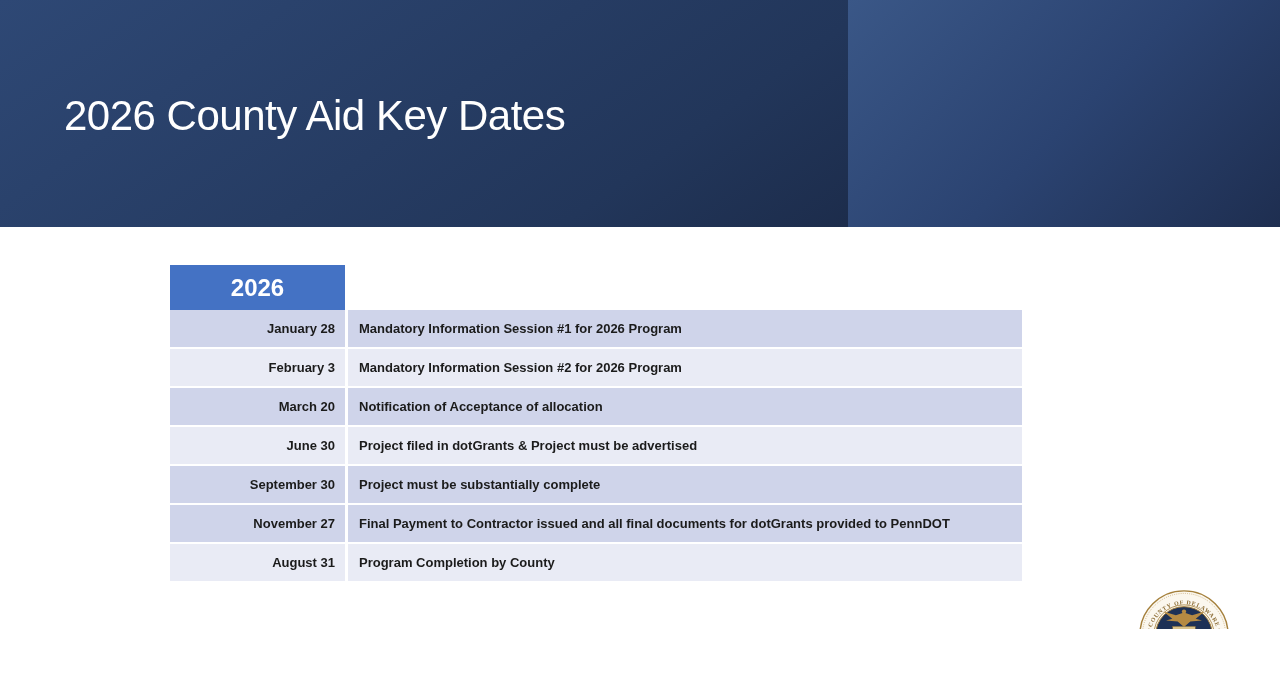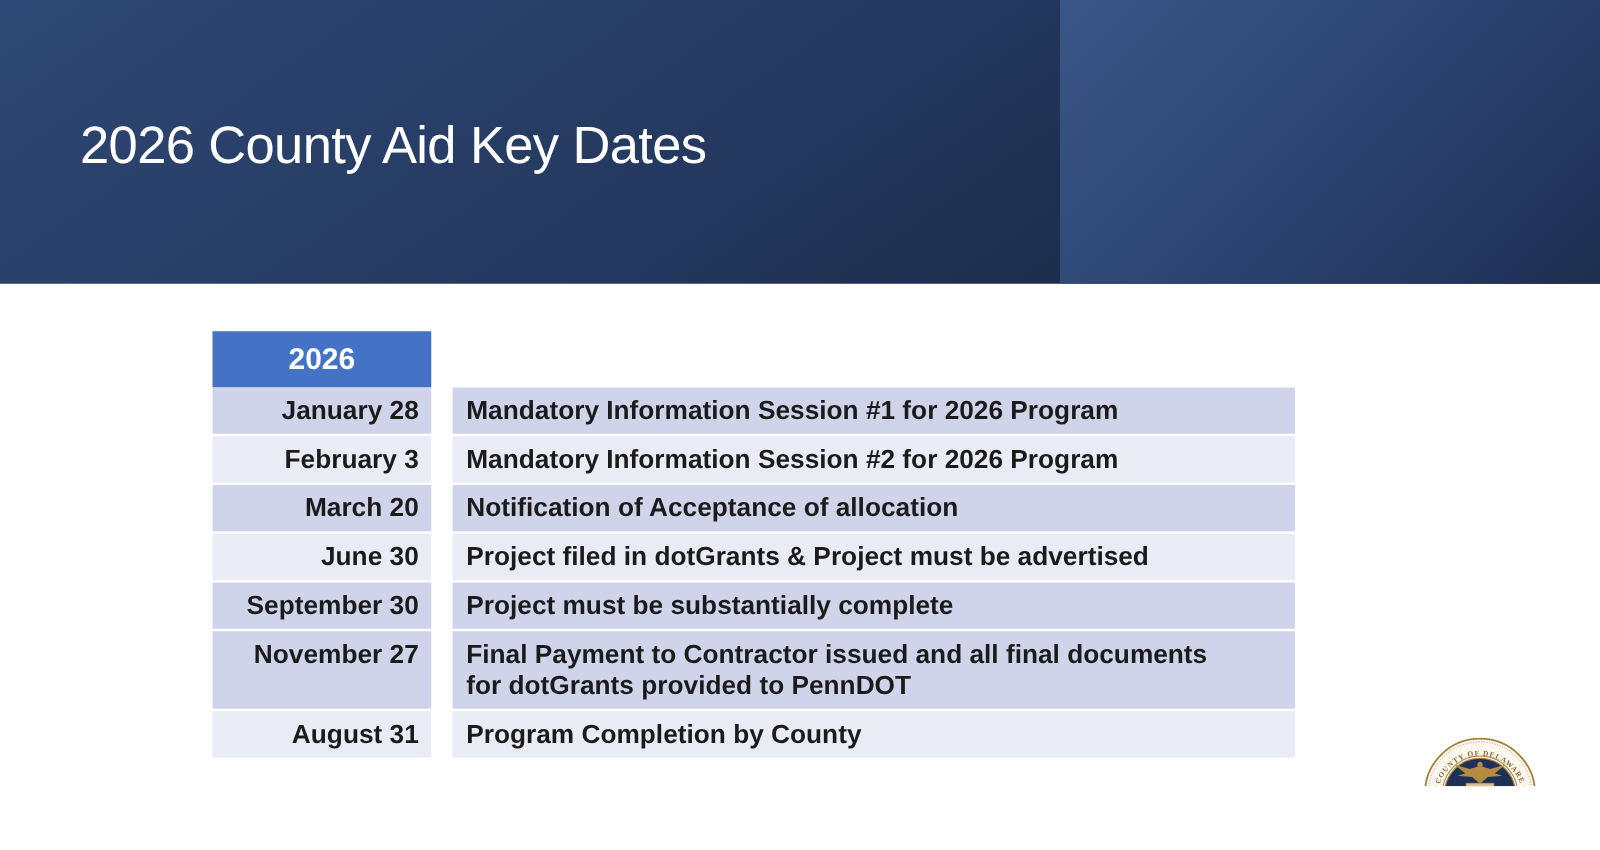--- a/index.html
+++ b/index.html
@@ -38,41 +38,41 @@
 
   
   .key-dates-table {
     position: absolute;
     left: 170px; top: 265px;
     width: 852px;
   }
   .tr {
     display: grid;
     grid-template-columns: 175px 674px;
-    column-gap: 17px;
+    column-gap: 3px;
   }
   .tr + .tr { margin-top: 2px; }
   .thead .th {
     background: #4472C4;
     color: #ffffff;
     font-weight: bold;
     font-size: 24px;
     height: 45px;
     line-height: 45px;
     box-sizing: border-box;
   }
   .th-year { text-align: center; }
   .th-milestone { padding-left: 11px; letter-spacing: 0.2px; }
   .td {
     box-sizing: border-box;
     min-height: 37px;
     padding-top: 6px;
     padding-bottom: 6px;
     line-height: 25px;
-    font-size: 21px;
+    font-size: 13px;
     font-weight: bold;
     color: #1b1b1b;
   }
   .tr.odd  .td { background: #CFD4EA; }
   .tr.even .td { background: #E9EBF5; }
   .td-date { text-align: right; padding-right: 10px; }
   .td-milestone { padding-left: 11px; padding-right: 62px; }
 
   
   .seal {

